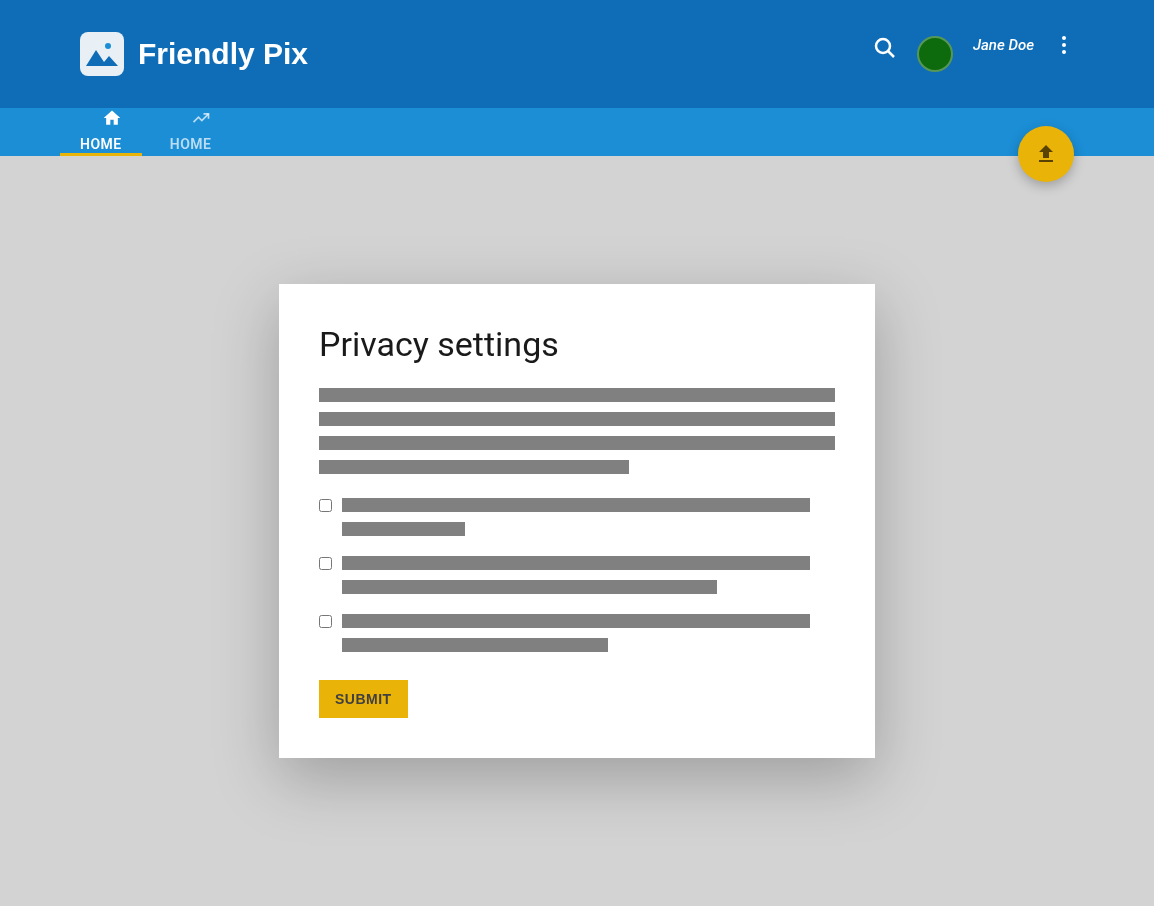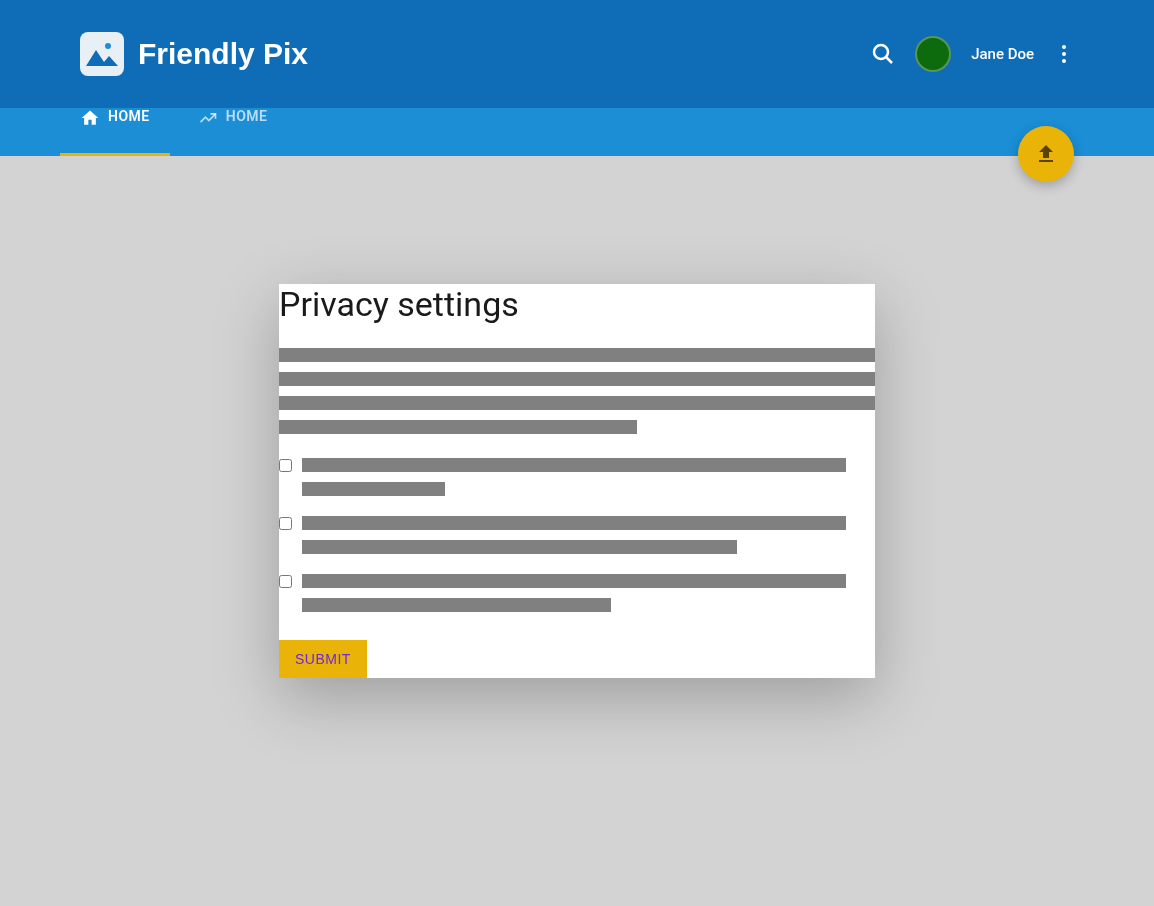--- a/index.html
+++ b/index.html
@@ -43,22 +43,23 @@
       height: 36px;
     }
     .app-title {
       color: white;
       font-size: 30px;
       font-weight: 700;
       font-family: 'Comic Sans MS', cursive, sans-serif;
     }
     .header-right {
       display: flex;
-      align-items: center;
+      align-items: flex-start;
       gap: 20px;
+      font-style: italic;
     }
     .search-icon-box {
       color: white;
       width: 24px;
       height: 24px;
       cursor: pointer;
     }
     .avatar {
       width: 36px;
       height: 36px;
@@ -94,29 +95,30 @@
       padding: 0 80px;
       position: relative;
     }
     .nav-tabs {
       display: flex;
       gap: 48px;
       height: 100%;
     }
     .nav-tab {
       display: flex;
-      align-items: flex-start;
+      align-items: flex-end;
       gap: 8px;
       color: rgba(255,255,255,0.7);
       font-size: 14px;
       font-weight: 600;
       cursor: pointer;
       height: 100%;
       position: relative;
       letter-spacing: 0.5px;
+      flex-direction: column;
     }
     .nav-tab.active {
       color: white;
     }
     .nav-tab.active::after {
       content: '';
       position: absolute;
       bottom: 0;
       left: -20px;
       right: -20px;
@@ -149,20 +151,21 @@
     }
     .content {
       padding-top: 128px;
       display: flex;
       justify-content: center;
       position: relative;
     }
     .card {
       background: white;
       width: 596px;
+      padding: 40px;
       box-shadow: 0 20px 60px rgba(0,0,0,0.25);
     }
     .card-title {
       font-size: 34px;
       font-weight: 400;
       color: #1a1a1a;
       margin-bottom: 24px;
     }
     .redacted-block {
       margin-bottom: 24px;
@@ -193,25 +196,25 @@
       flex: 1;
     }
     .checkbox-text .redacted-line {
       margin-bottom: 10px;
     }
     .checkbox-text .redacted-line:last-child {
       margin-bottom: 0;
     }
     .submit-btn {
       background: #eab308;
-      color: #6d28d9;
+      color: #404040;
       border: none;
       padding: 11px 16px;
       font-size: 14px;
-      font-weight: 400;
+      font-weight: 700;
       cursor: pointer;
       letter-spacing: 0.5px;
       margin-top: 8px;
     }
   </style>
 </head>
 <body>
 
 <div class="header">
   <div class="logo-area">

